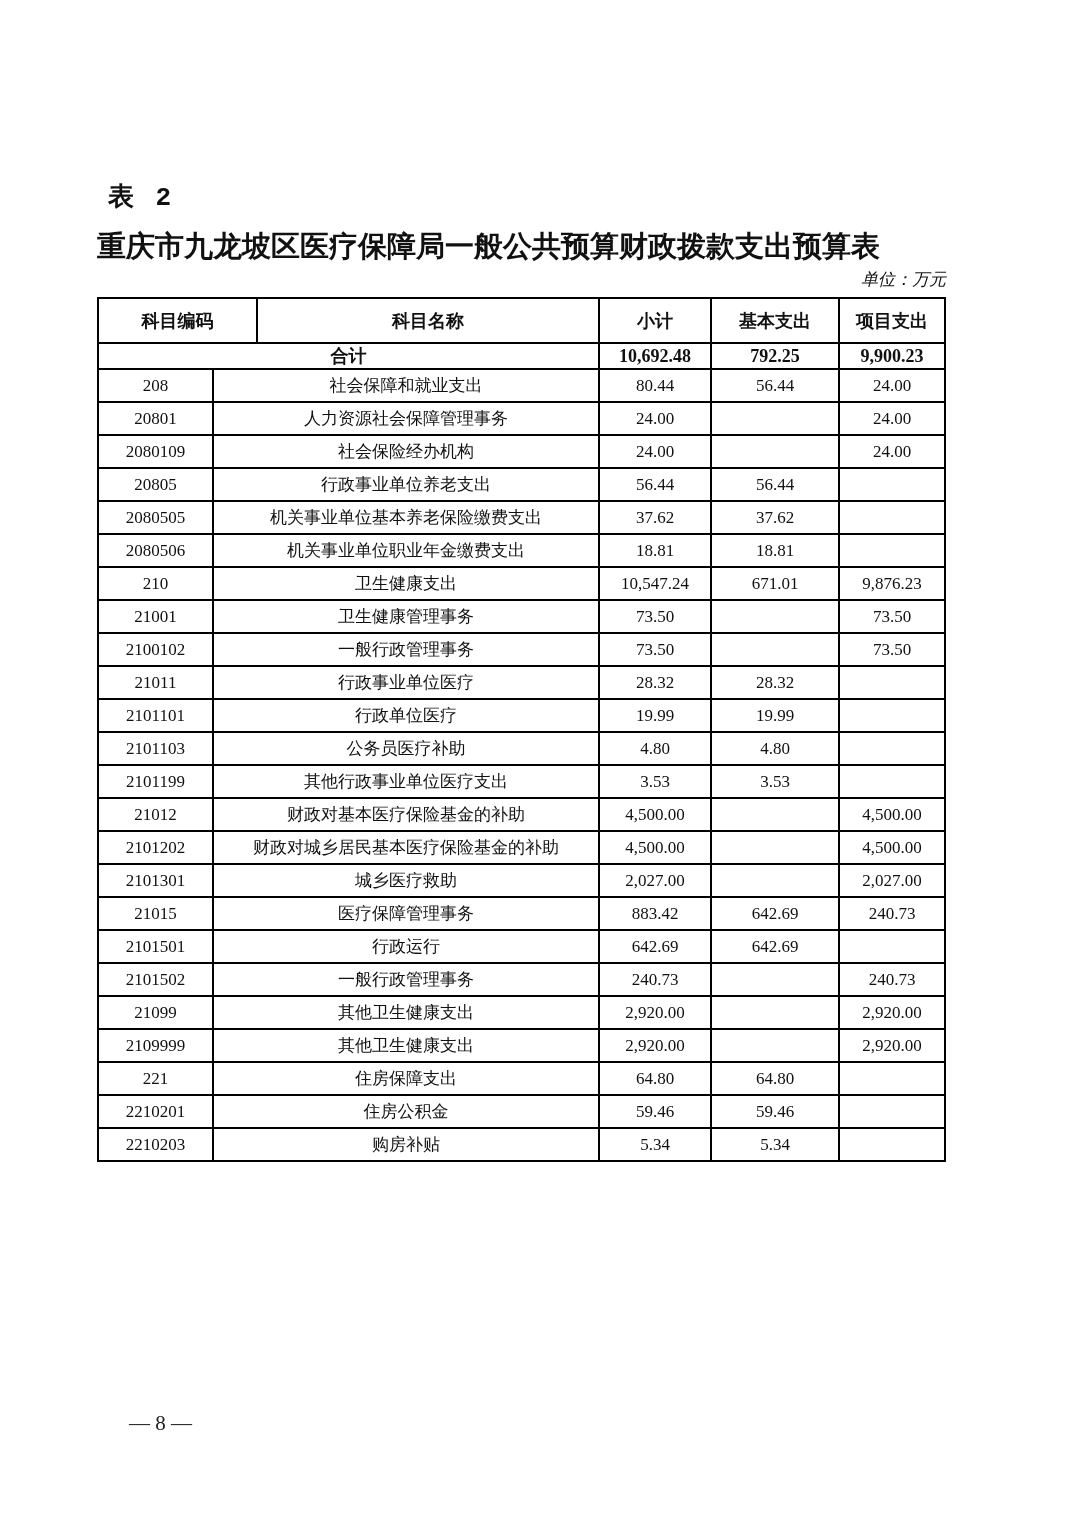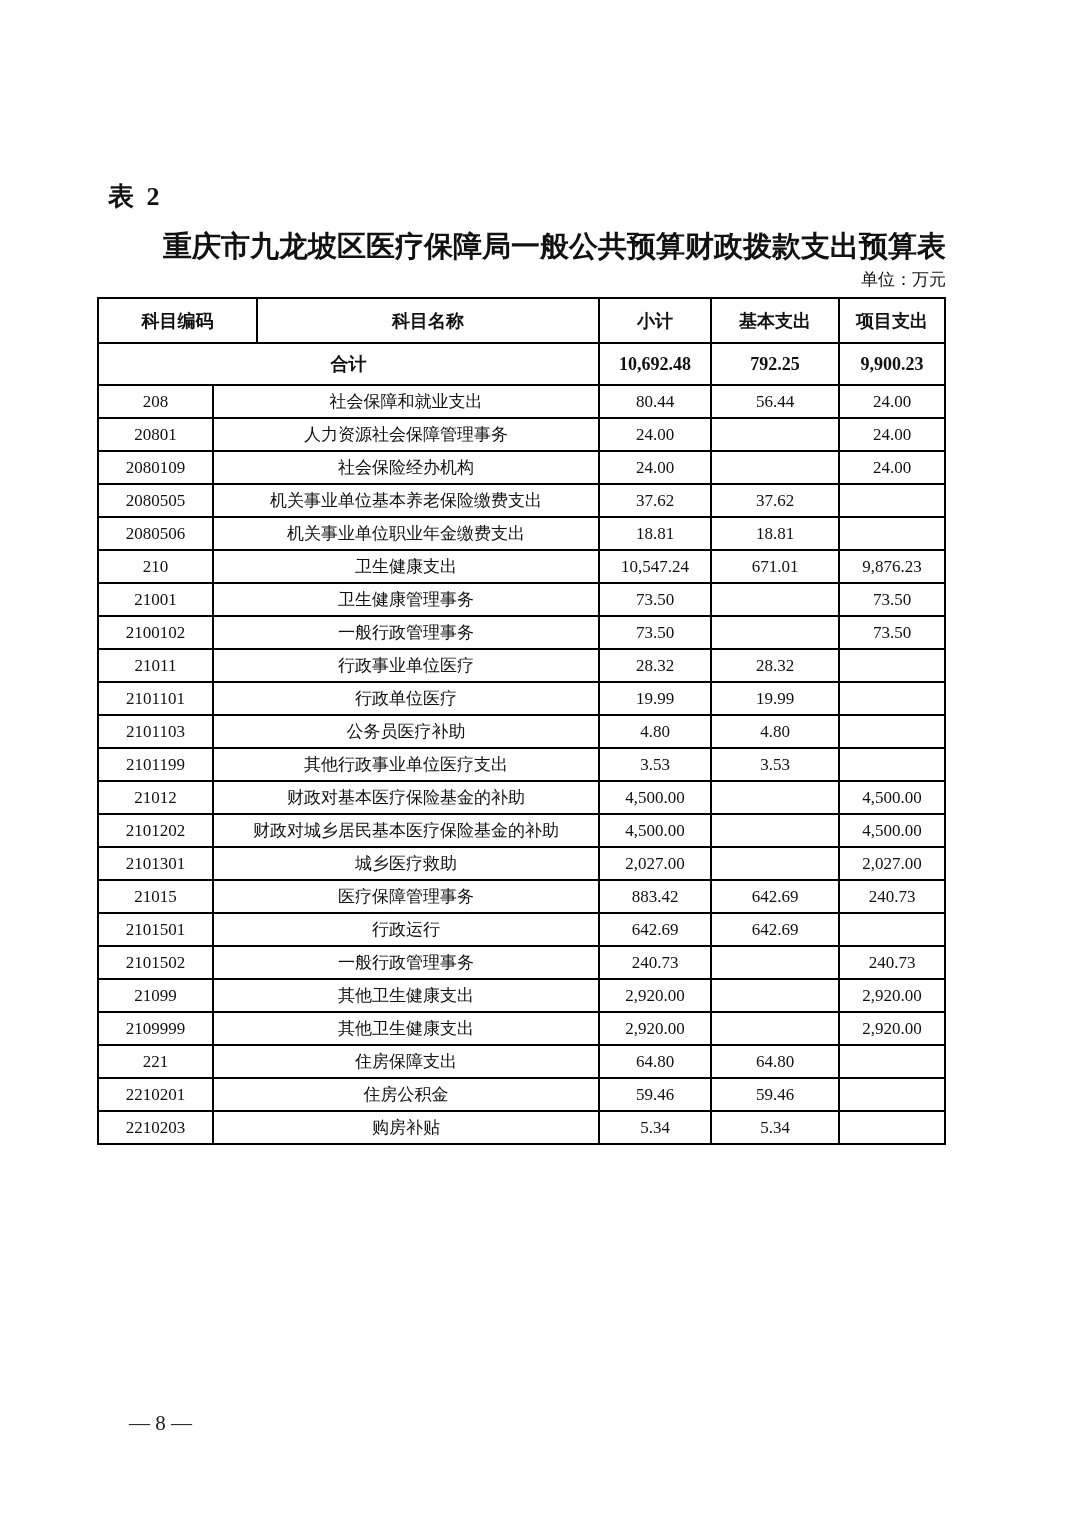--- a/index.html
+++ b/index.html
@@ -7,53 +7,53 @@
   body {
     width: 1074px; height: 1520px;
     background: #ffffff;
     position: relative;
     overflow: hidden;
     font-family: "Liberation Serif", "DejaVu Serif", serif;
     color: #111111;
   }
   .table-label {
     position: absolute; left: 108px; top: 179px;
-    font-family: Liberation Serif, serif;
+    font-family: Liberation Mono, monospace;
     font-weight: 600; font-size: 26px; letter-spacing: 3px;
     white-space: nowrap;
     text-align: right;
   }
   .doc-title {
     position: absolute; left: 97px; top: 227px; width: 849px;
-    text-align: right;
+    text-align: left;
     font-weight: bold; font-size: 29px;
     letter-spacing: 0px;
     white-space: nowrap;
   }
   .unit-note {
     position: absolute; left: 97px; top: 268px; width: 849px;
-    text-align: right; font-size: 17px;
+    text-align: right; font-size: 17px; font-style: italic;
   }
   table.budget {
     position: absolute; left: 97px; top: 297px;
     width: 849px;
     border-collapse: collapse;
     table-layout: fixed;
   }
   table.budget td {
     border: 2px solid #000000;
     text-align: center;
     vertical-align: middle;
     padding: 0;
     font-size: 17px;
     overflow: hidden;
   }
   tr.hrow1 td { height: 37px; font-size: 18px; font-weight: bold; }
   tr.hrow2 td { height: 45px; font-size: 18px; font-weight: bold; }
-  tr.total-row td { height: 42px; font-weight: bold; font-size: 18px; border-radius: 10px; }
+  tr.total-row td { height: 26px; font-weight: bold; font-size: 18px; border-radius: 10px; }
   tr.data-row td { height: 33px; }
   td.num {
     text-align: right;
     padding-right: 10px;
     font-size: 18px;
   }
   td.code { font-size: 18px; }
   td.name { font-size: 17px; border-radius: 12px; }
   .page-number {
     position: absolute; left: 129px; top: 1411px;
@@ -112,20 +112,27 @@
   </tr>
 
   <tr class="data-row">
     <td class="code">2080109</td>
     <td class="name" colspan="2">社会保险经办机构</td>
     <td class="num">24.00</td>
     <td class="num"></td>
     <td class="num">24.00</td>
   </tr>
 
+  <tr class="data-row">
+    <td class="code">20805</td>
+    <td class="name" colspan="2">行政事业单位养老支出</td>
+    <td class="num">56.44</td>
+    <td class="num">56.44</td>
+    <td class="num"></td>
+  </tr>
 
   <tr class="data-row">
     <td class="code">2080505</td>
     <td class="name" colspan="2">机关事业单位基本养老保险缴费支出</td>
     <td class="num">37.62</td>
     <td class="num">37.62</td>
     <td class="num"></td>
   </tr>
 
   <tr class="data-row">

